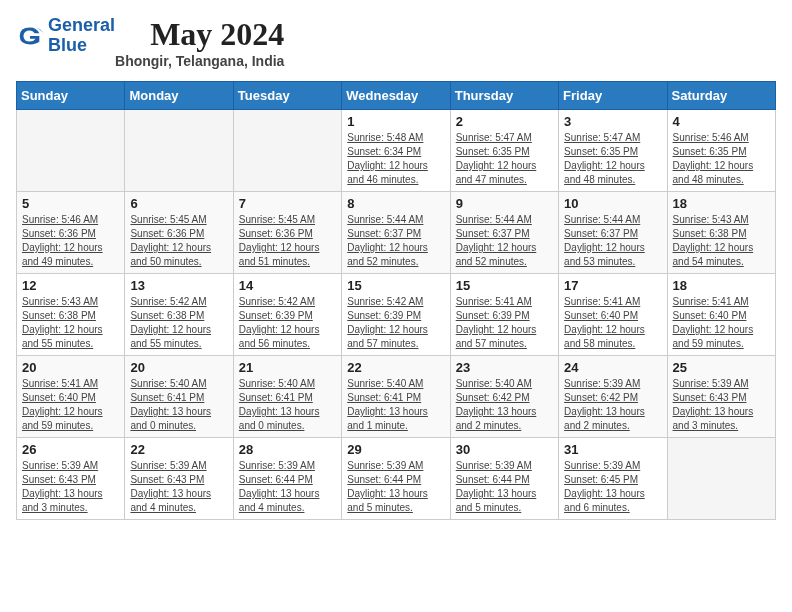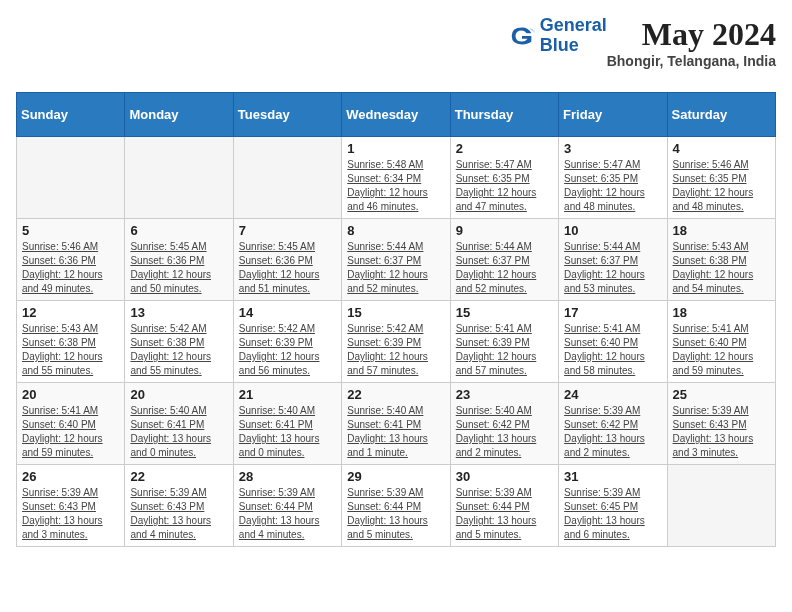--- a/index.html
+++ b/index.html
@@ -5,23 +5,23 @@
     * { box-sizing: border-box; margin: 0; padding: 0; }
     body {
       font-family: Arial, sans-serif;
       background: #fff;
       width: 792px;
       min-height: 612px;
       padding: 16px;
     }
     .header {
       display: flex;
-      justify-content: flex-end;
+      justify-content: flex-start;
       align-items: flex-start;
-      margin-bottom: 23px;
+      margin-bottom: 12px;
     }
     .logo {
       display: flex;
       align-items: center;
       gap: 4px;
     }
     .logo-text {
       font-size: 18px;
       font-weight: bold;
       line-height: 1.1;
@@ -48,21 +48,21 @@
     table {
       width: 100%;
       border-collapse: collapse;
       table-layout: fixed;
     }
     th {
       background-color: #2a7abf;
       color: #fff;
       font-size: 13px;
       font-weight: bold;
-      padding: 14px 4px;
+      padding: 6px 4px;
       text-align: left;
       border: 1px solid #1a5fa8;
     }
     td {
       vertical-align: top;
       border: 1px solid #ccc;
       padding: 4px 5px;
       font-size: 10.5px;
       color: #333;
       height: 80px;

